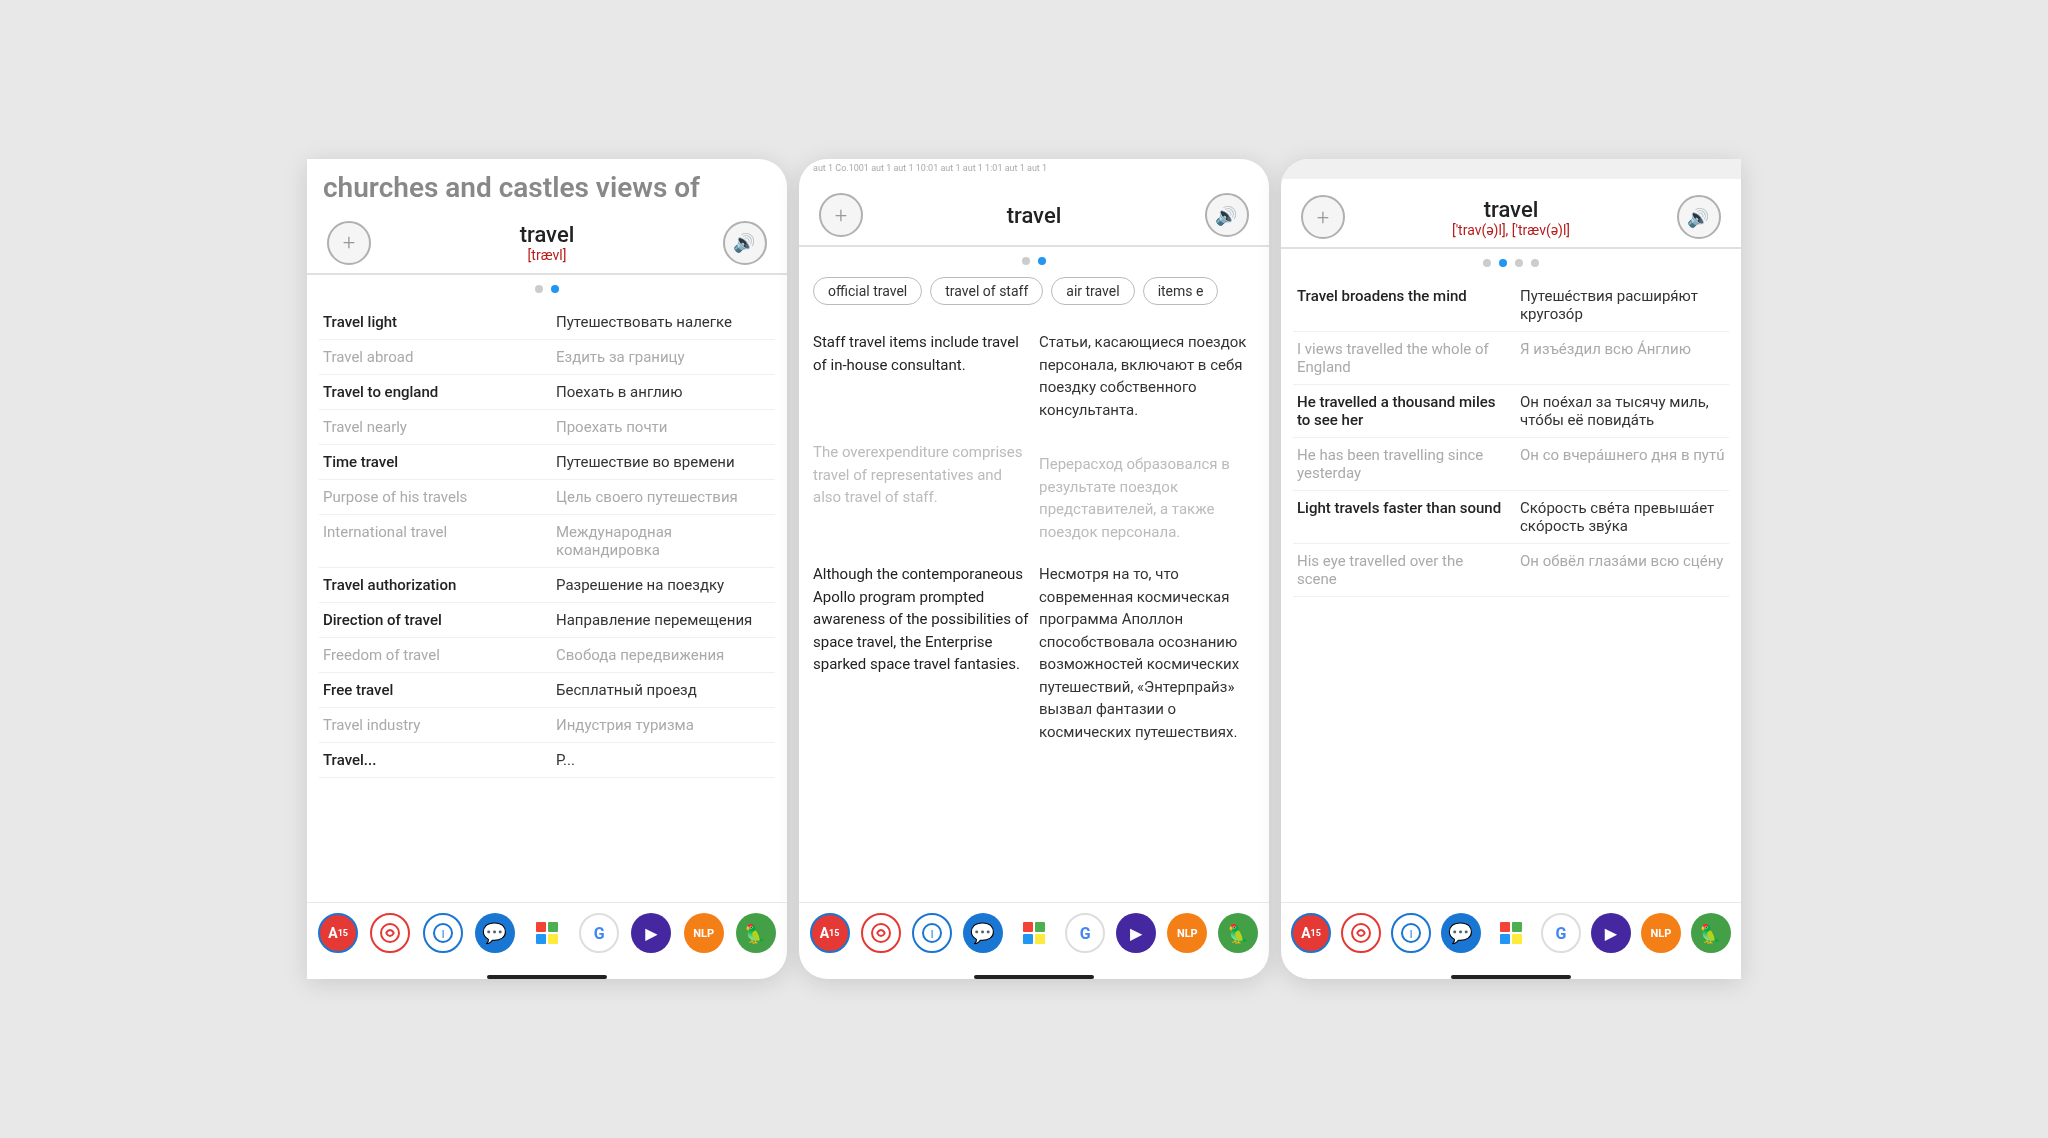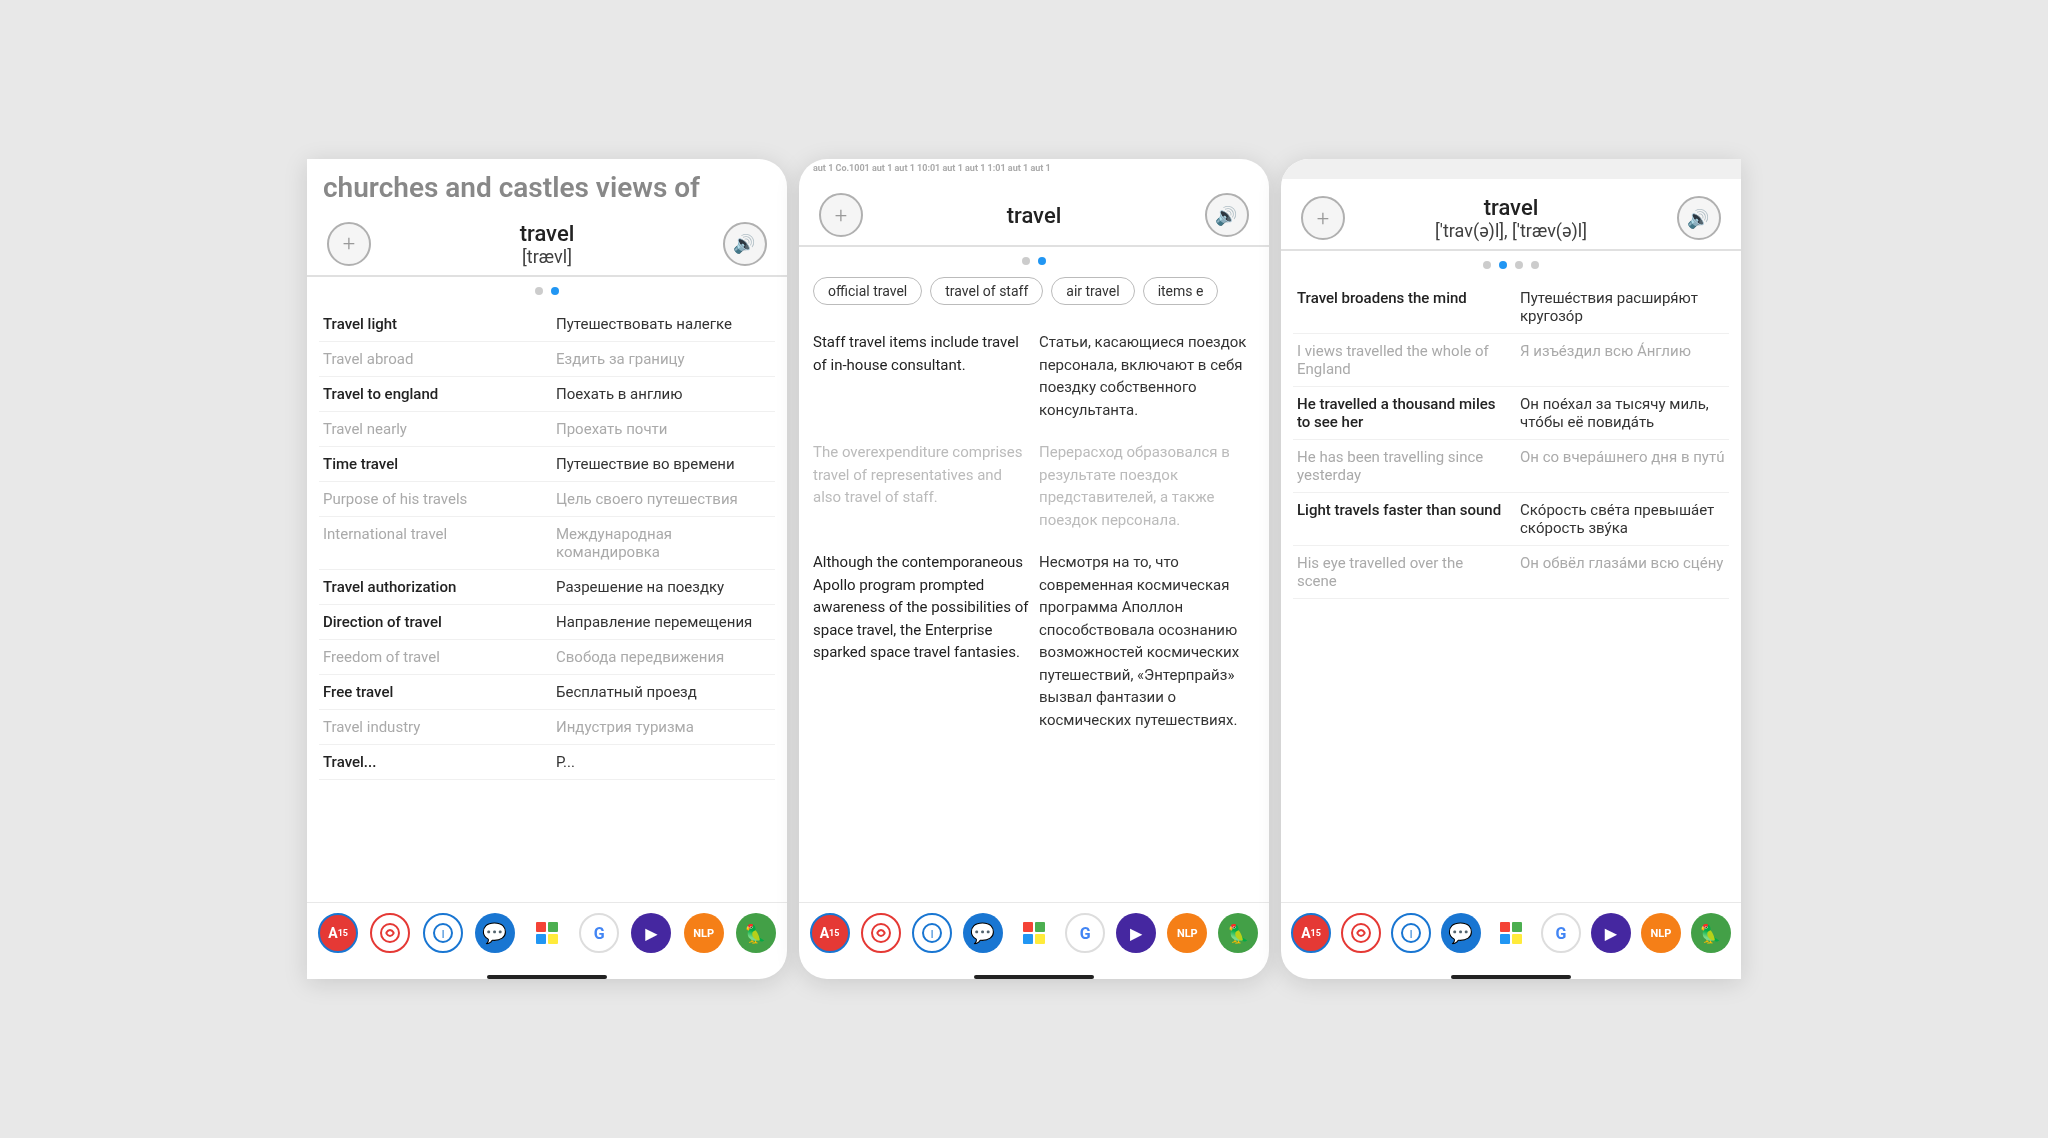--- a/index.html
+++ b/index.html
@@ -67,22 +67,22 @@
       flex: 1;
     }
 
     .header-title {
       font-size: 22px;
       font-weight: 500;
       color: #222;
     }
 
     .header-subtitle {
-      font-size: 18px;
-      color: #404040;
+      font-size: 14px;
+      color: #b91c1c;
     }
 
     
     .dots-row {
       display: flex;
       justify-content: center;
       gap: 8px;
       padding: 10px 0 4px;
     }
 
@@ -182,20 +182,21 @@
     }
 
     .sent-ru {
       font-size: 15px;
       color: #333;
       line-height: 1.5;
     }
 
     .sent-ru.muted {
       color: #bbb;
+      margin-top: 12px;
     }
 
     
     .bottom-nav {
       border-top: 1px solid #e8e8e8;
       padding: 10px 8px 16px;
       display: flex;
       justify-content: space-around;
       align-items: center;
       flex-wrap: wrap;
@@ -224,21 +225,20 @@
     }
 
     .status-bar-area {
       height: 18px;
       display: flex;
       align-items: center;
       justify-content: space-between;
       padding: 0 14px;
       font-size: 10px;
       color: #999;
-      font-weight: bold;
     }
 
     
     .overflow-text {
       font-size: 28px;
       font-weight: 600;
       color: #888;
       padding: 12px 16px 0;
       line-height: 1.2;
     }

